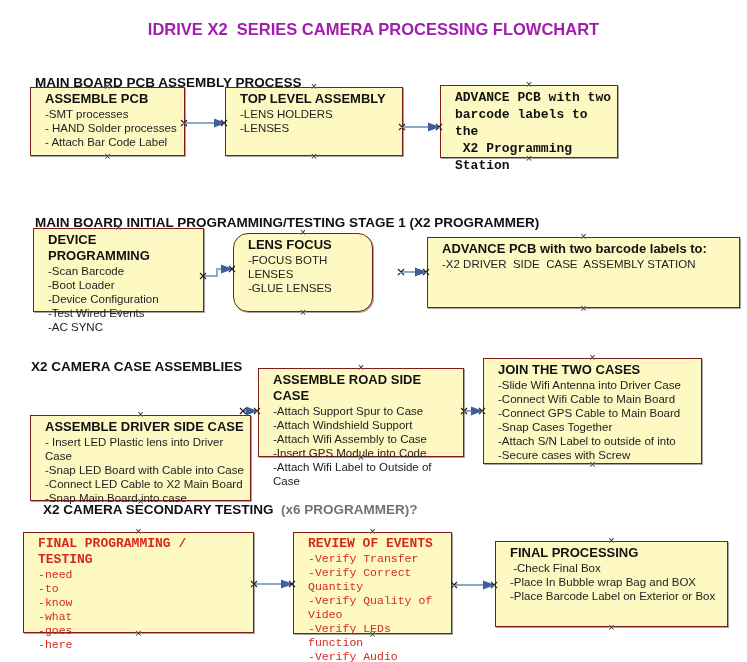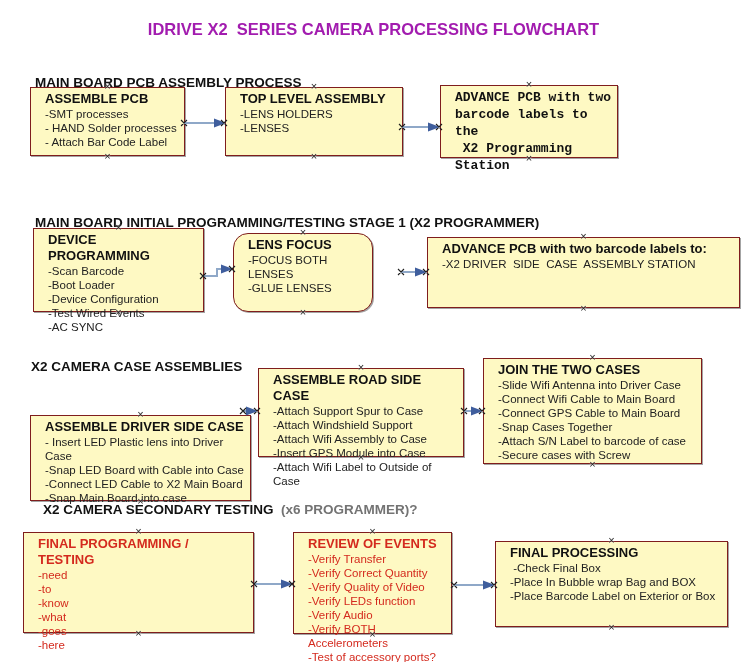--- a/index.html
+++ b/index.html
@@ -43,21 +43,21 @@
     pointer-events:none;
   }
   .box::before{top:-7px;}
   .box::after{bottom:-7px;}
   .box-title{
     font-size:13px;font-weight:bold;line-height:16px;
     white-space:pre-wrap;color:#111;
   }
   .box-items{font-size:11.5px;line-height:14px;color:#222;}
   .box-items div{white-space:pre-wrap;}
-  .red .box-title,.red .box-items{color:#d42a1e;}
+  .red .box-title,.red .box-items{color:#d42a1e;font-family:Liberation Mono, monospace;}
   .multiline-title .box-title{line-height:17px;font-family:Liberation Mono, monospace;}
 
   
   .b11{left:30px;top:87px;width:155px;height:69px;}
   .b12{left:225px;top:87px;width:178px;height:69px;}
   .b13{left:440px;top:85px;width:178px;height:73px;}
   .b21{left:33px;top:228px;width:171px;height:84px;}
   .b22{left:233px;top:233px;width:140px;height:79px;border-radius:15px;}
   .b23{left:427px;top:237px;width:313px;height:71px;}
   .b31{left:30px;top:368px;width:221px;height:86px;margin-top:47px;}
@@ -145,32 +145,32 @@
         <div>-Connect LED Cable to X2 Main Board</div>
         <div>-Snap Main Board into case</div>
       </div>
   </div>
   <div class="box b32">
     <div class="box-title">ASSEMBLE ROAD SIDE CASE</div>
     <div class="box-items">
         <div>-Attach Support Spur to Case</div>
         <div>-Attach Windshield Support</div>
         <div>-Attach Wifi Assembly to Case</div>
-        <div>-Insert GPS Module into Case</div>
+        <div>-Insert GPS Module into Code</div>
         <div>-Attach Wifi Label to Outside of Case</div>
       </div>
   </div>
   <div class="box b33">
     <div class="box-title">JOIN THE TWO CASES</div>
     <div class="box-items">
         <div>-Slide Wifi Antenna into Driver Case</div>
         <div>-Connect Wifi Cable to Main Board</div>
         <div>-Connect GPS Cable to Main Board</div>
         <div>-Snap Cases Together</div>
-        <div>-Attach S/N Label to barcode of case</div>
+        <div>-Attach S/N Label to outside of into</div>
         <div>-Secure cases with Screw</div>
       </div>
   </div>
 
   <div class="box b41 red">
     <div class="box-title">FINAL PROGRAMMING / TESTING</div>
     <div class="box-items">
         <div>-need</div>
         <div>-to</div>
         <div>-know</div>

